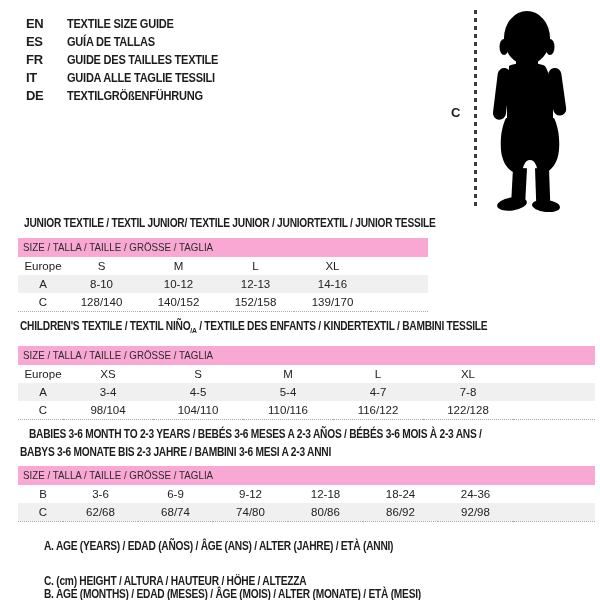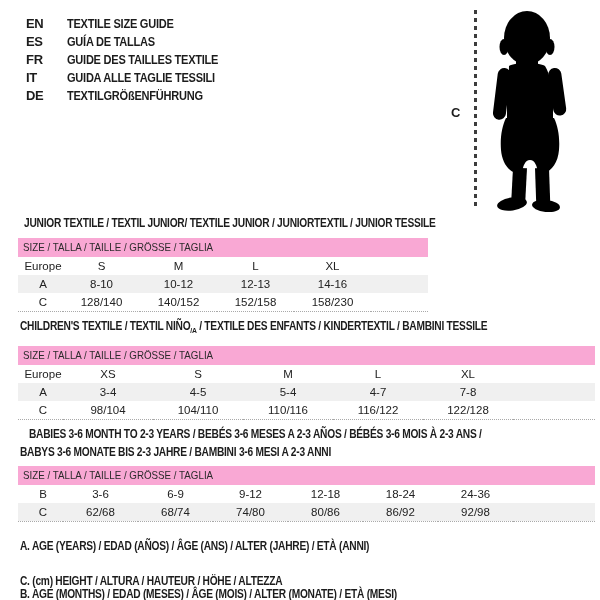--- a/index.html
+++ b/index.html
@@ -22,21 +22,21 @@
   
   table.sz{border-collapse:collapse;table-layout:fixed;font-size:11.5px;color:#222222;
            border-bottom:1px dotted #a9a9a9;}
   table.sz td{padding:0;margin:0;text-align:center;height:18px;line-height:18px;
               white-space:nowrap;overflow:hidden;}
   table.sz tr.hd td{background:#f9a8d4;height:19px;line-height:19px;text-align:left;
                     padding-left:5px;color:#2b2b2b;}
   table.sz td.lb{text-align:center;padding-left:5px;}
   table.sz tr.alt{background:#f0f0f0;}
   
-  .legend-line{font-weight:bold;font-size:12px;letter-spacing:-0.3px;white-space:nowrap;line-height:14px;}
+  .legend-line{font-weight:bold;font-size:12px;letter-spacing:-0.3px;white-space:nowrap;line-height:14px;margin-left:24px;}
 </style>
 </head>
 <body>
 
 <div class="page">
 
   <div class="abs langs">
     <div class="lang-row">
       <span class="lang-code">EN</span>
       <span class="cx">TEXTILE SIZE GUIDE</span>
@@ -108,21 +108,21 @@
         <td>10-12</td>
         <td>12-13</td>
         <td>14-16</td>
         <td></td>
       </tr>
       <tr>
         <td class="lb">C</td>
         <td>128/140</td>
         <td>140/152</td>
         <td>152/158</td>
-        <td>158/230</td>
+        <td>139/170</td>
         <td></td>
       </tr>
     </tbody>
   </table>
 
   <div class="abs sec-title" style="left:20px;top:319px;">
     <span class="cx"><span>CHILDREN'S TEXTILE / TEXTIL NIÑO</span><span class="t-sub">/A</span><span> / TEXTILE DES ENFANTS / KINDERTEXTIL / BAMBINI TESSILE</span></span>
   </div>
   <table class="abs sz" style="left:18px;top:346px;width:577px;">
     <colgroup>

